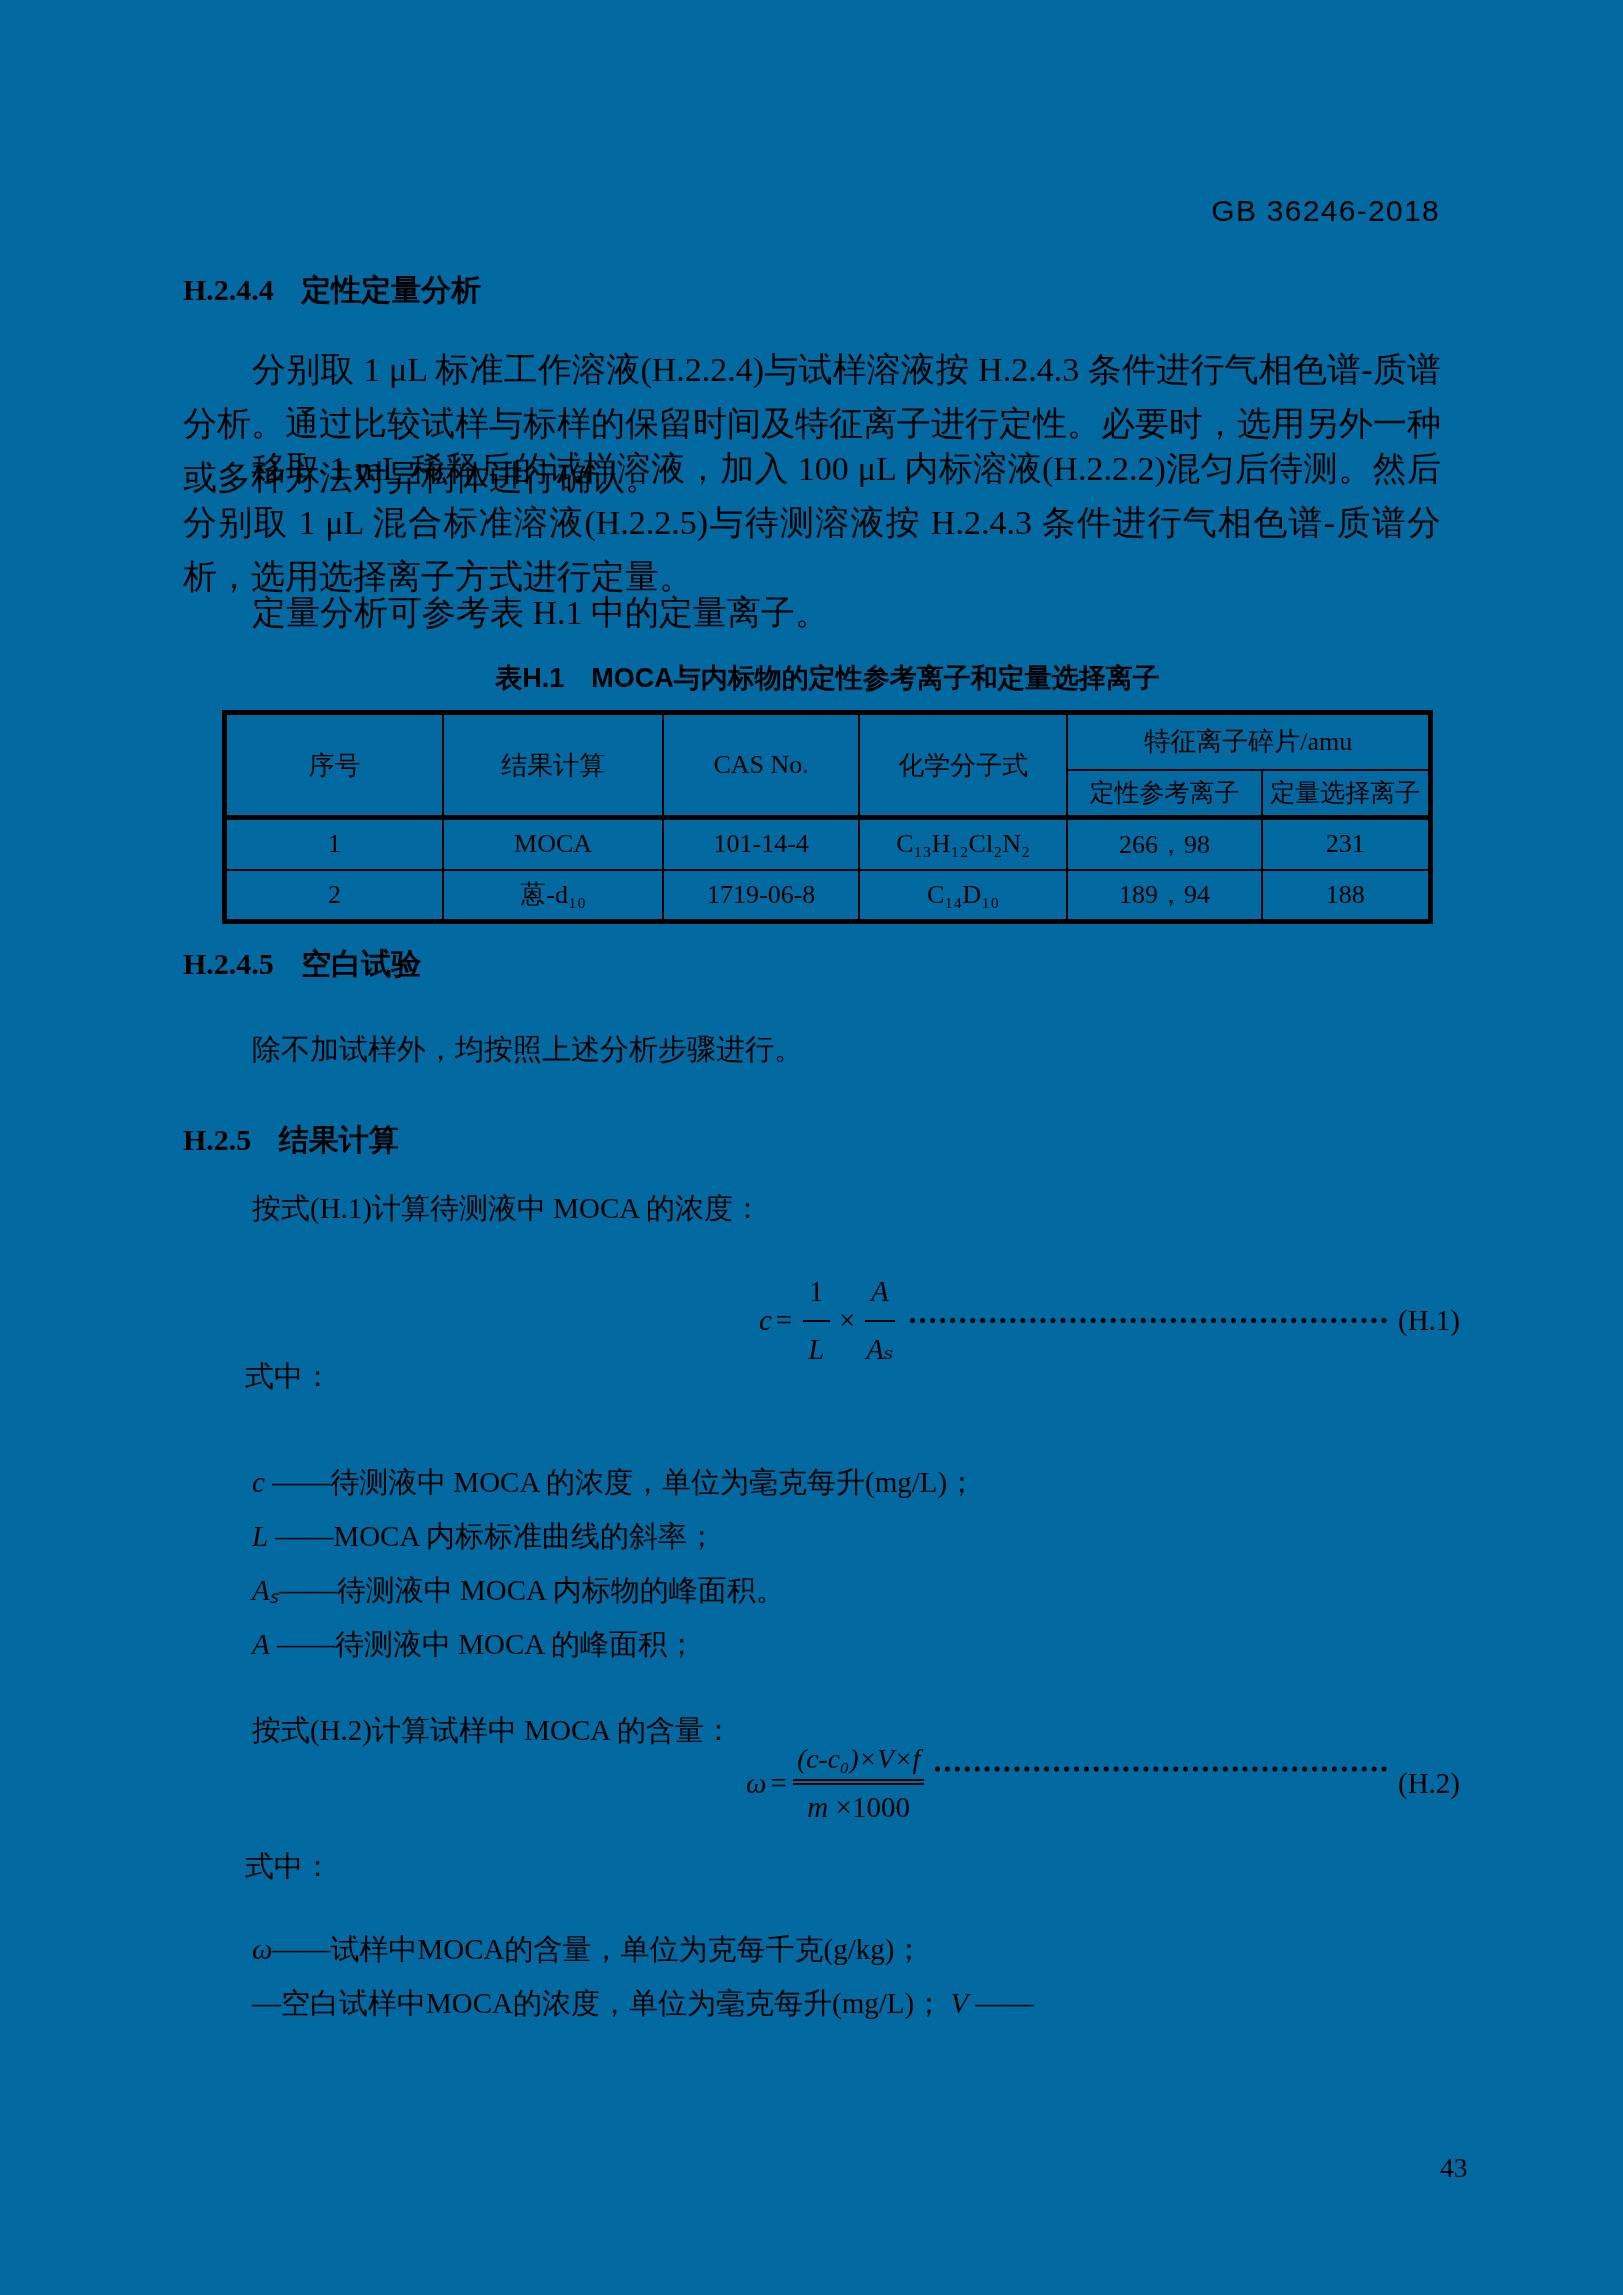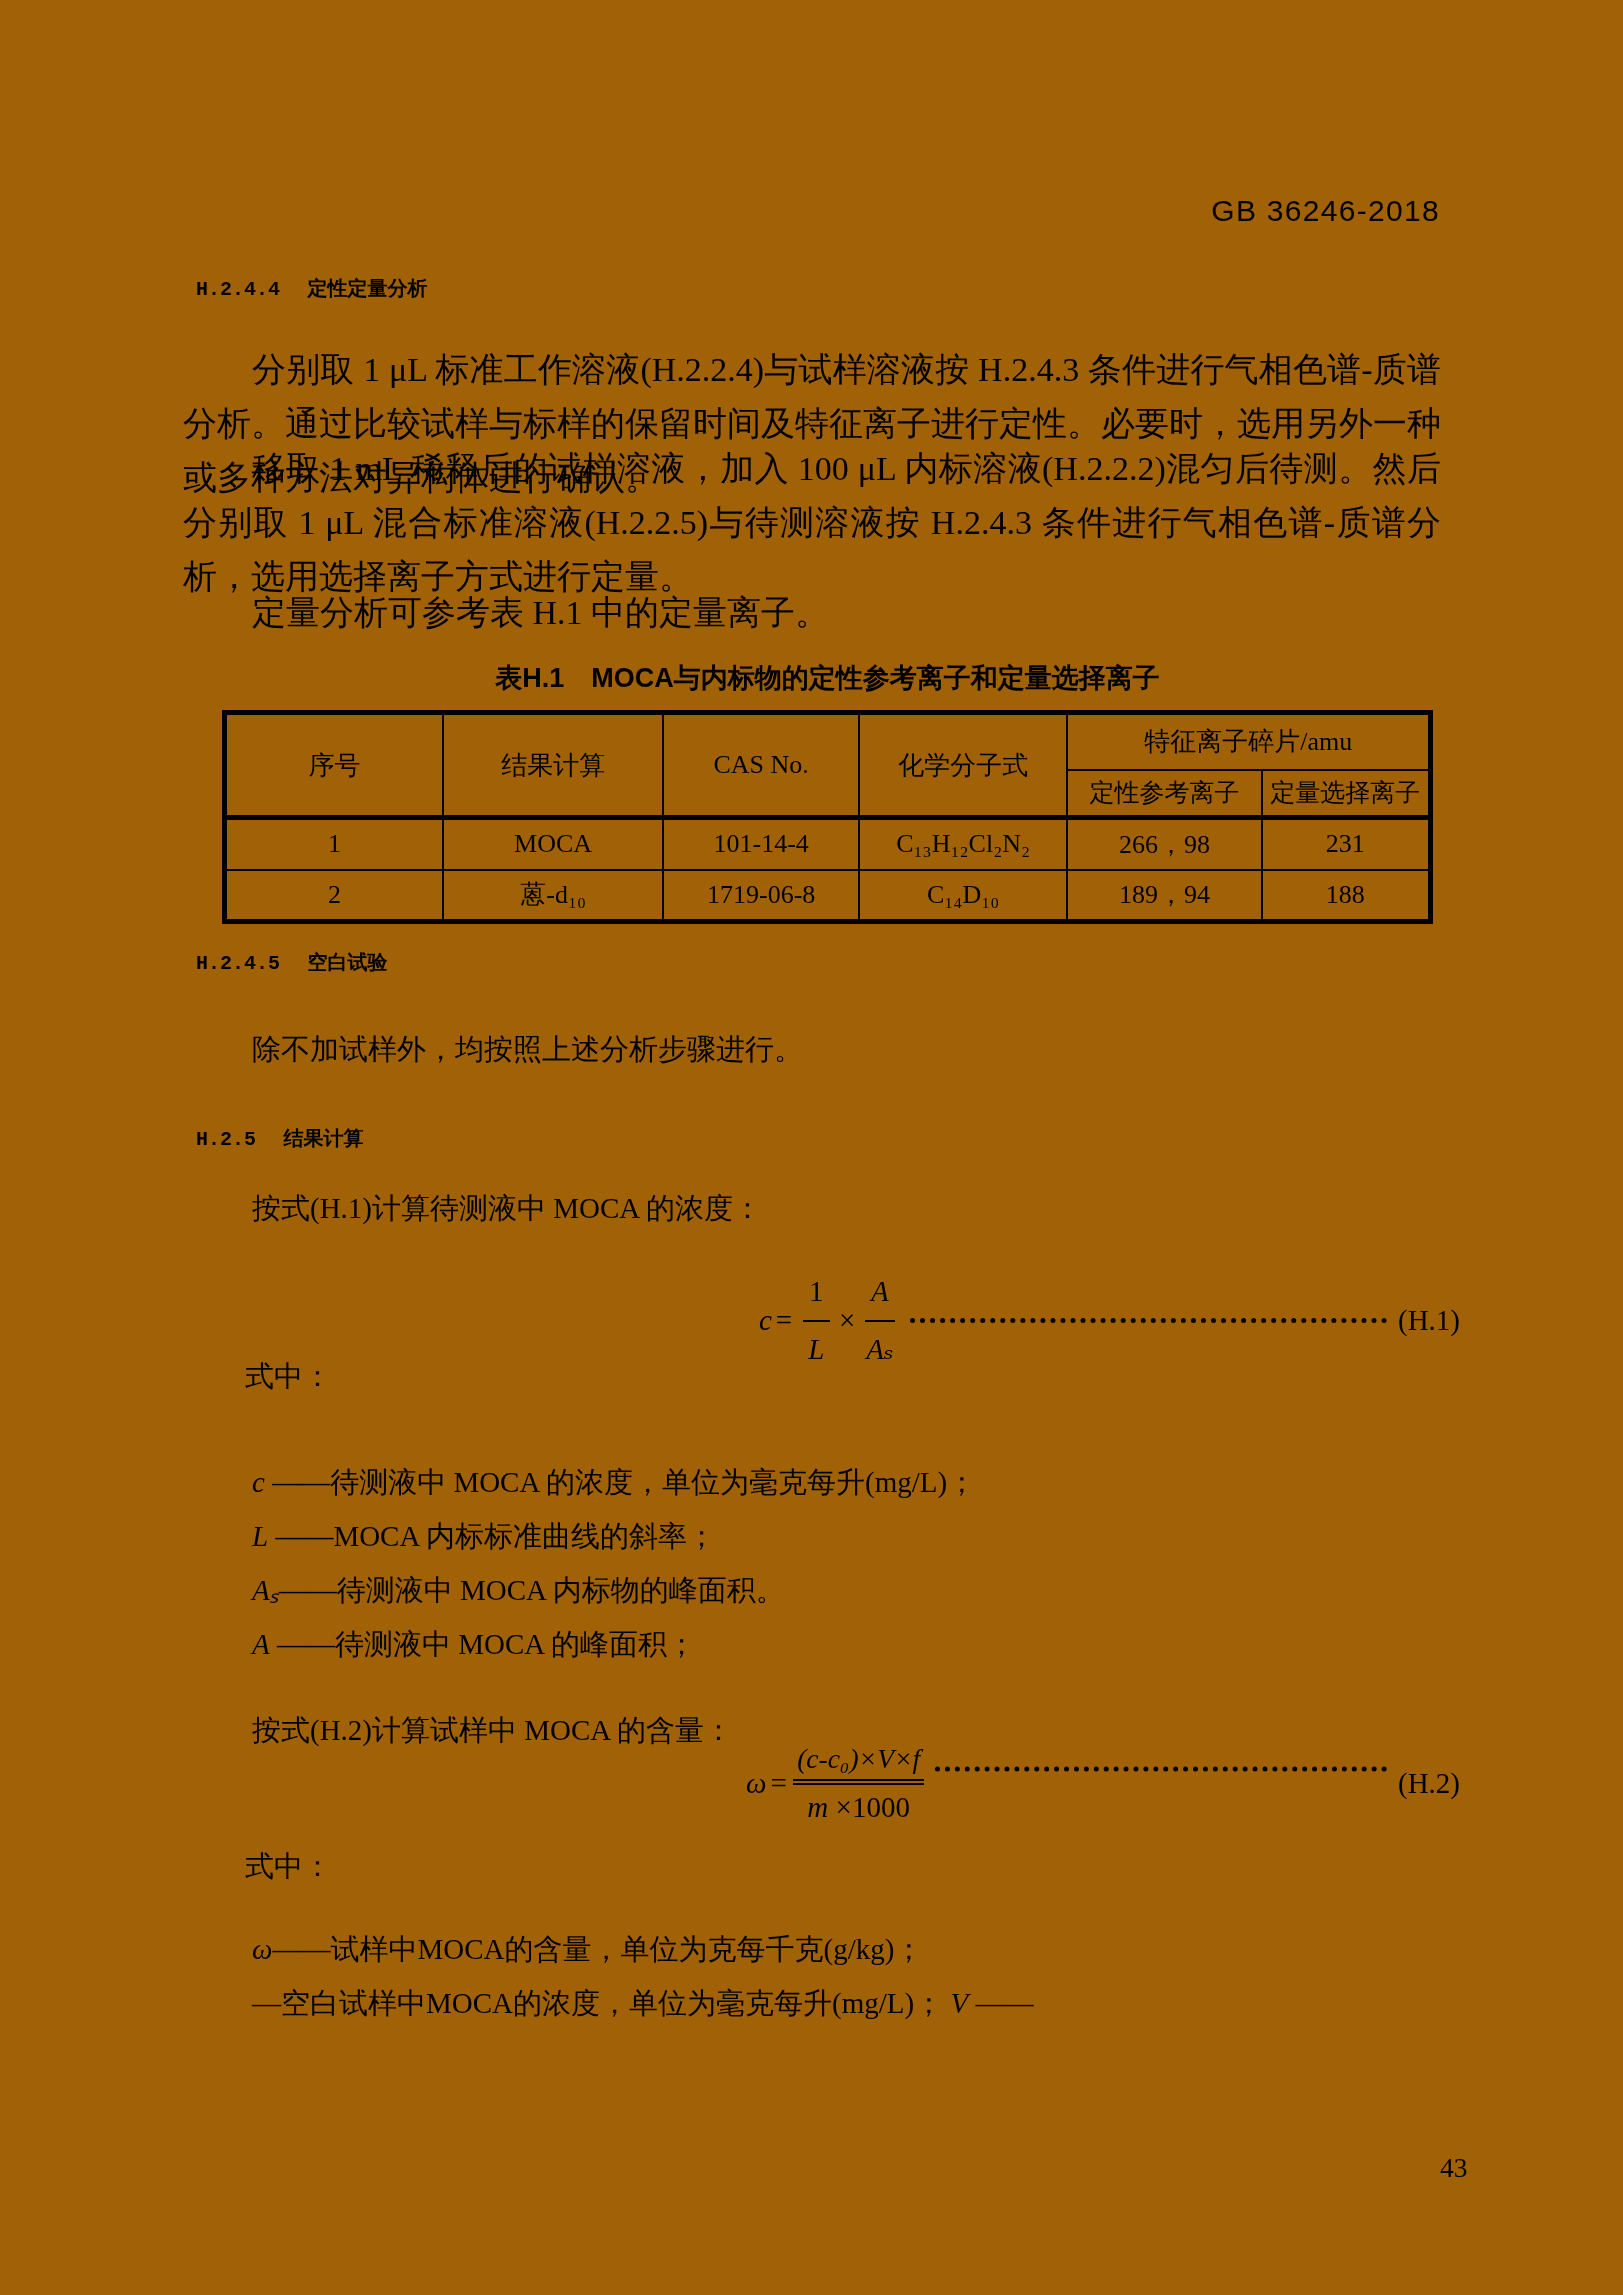--- a/index.html
+++ b/index.html
@@ -1,31 +1,31 @@
 <!DOCTYPE html>
 <html style="font-size:10.5px"><head>
 <meta charset="utf-8">
 <style>
   html,body { margin:0; padding:0; background:#e8e8e8; }
   .page {
-    position:relative; width:1623px; height:2295px; background:#a16207;
+    position:relative; width:1623px; height:2295px; background:#0369a1;
     font-family:"Liberation Serif","DejaVu Serif",serif; color:#000;
     overflow:hidden; margin:0 auto;
   }
   .abs { position:absolute; }
   
   .std-number {
     left:1047px; top:192px; width:393px; text-align:right;
     font-family:"Liberation Sans","DejaVu Sans",sans-serif;
     font-size:30px; letter-spacing:1.3px; line-height:37px;
   }
   
   .heading {
-    left:196px; font-family:Liberation Mono, monospace;
-    font-weight:700; font-size:20px; line-height:39px; white-space:nowrap;
+    left:183px; font-family:Liberation Serif, serif;
+    font-weight:700; font-size:30px; line-height:39px; white-space:nowrap;
   }
   .heading .sec-num { margin-right:27.5px; }
   
   .body-p {
     left:183px; width:1258px; margin:0;
     font-size:34px; line-height:54px; text-align:justify; text-indent:69px;
   }
   .body-line { left:183px; width:1258px; margin:0; font-size:29px; line-height:54px; text-indent:69px; white-space:nowrap; }
   
   .tbl-caption {

